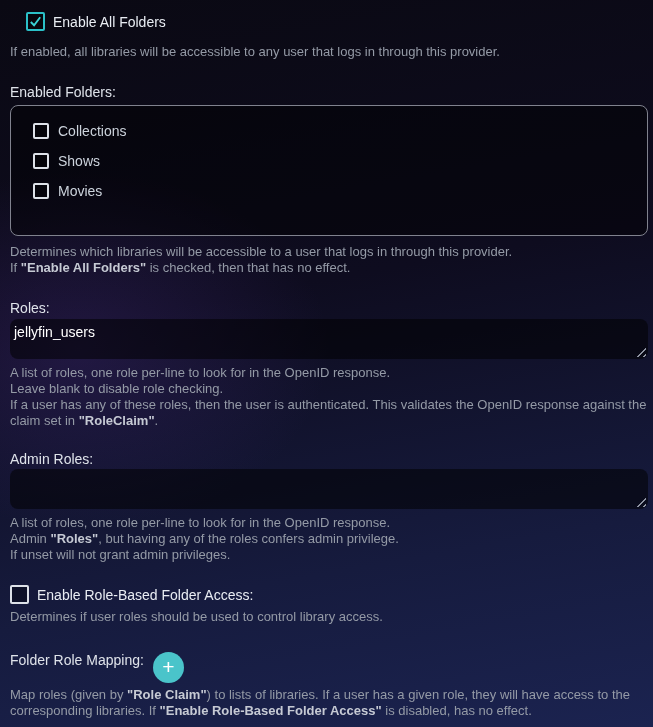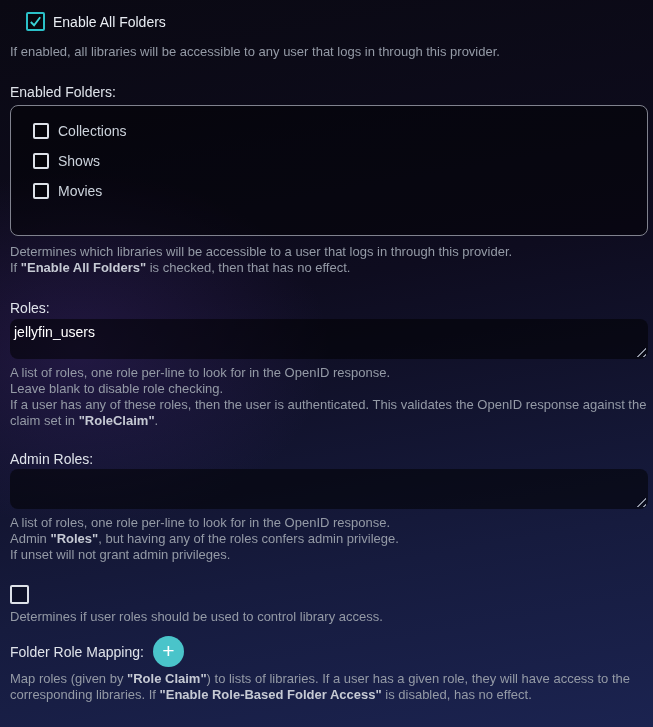--- a/index.html
+++ b/index.html
@@ -71,21 +71,21 @@
     clip-path:polygon(100% 0, 100% 100%, 0 100%);
     cursor:nwse-resize;
   }
   .desc-roles{margin-top:6px;}
   .label-admin-roles{margin-top:22px;}
   .desc-admin-roles{margin-top:6px;}
 
   .row-rbfa{margin-top:22px;}
   .desc-rbfa{margin-top:5px;}
 
-  .frm-row{margin-top:11px;display:flex;align-items:center;}
+  .frm-row{margin-top:27px;display:flex;}
   .add-btn{
     width:31px;height:31px;margin-left:9px;flex:none;
     border:none;border-radius:50%;
     background:var(--accent-teal,#4ac4ca);
     color:#fff;display:inline-flex;align-items:center;justify-content:center;
     cursor:pointer;padding:0;
   }
   .add-btn .plus{font-size:21px;line-height:1;font-weight:400;transform:translateY(-1px);}
   .desc-frm{margin-top:4px;}
 </style>
@@ -150,20 +150,21 @@
 <div class="field-desc desc-admin-roles">
     <div><span>A list of roles, one role per-line to look for in the OpenID response.</span></div>
     <div><span>Admin </span><b>"Roles"</b><span>, but having any of the roles confers admin privilege.</span></div>
     <div><span>If unset will not grant admin privileges.</span></div>
   </div>
 
 <div class="cb-row row-rbfa">
   <span class="checkbox lg">
     
   </span>
+  <span class="cb-label">Enable Role-Based Folder Access:</span>
 </div>
 <div class="field-desc desc-rbfa">
     <div><span>Determines if user roles should be used to control library access.</span></div>
   </div>
 
 <div class="frm-row">
   <span class="field-label">Folder Role Mapping:</span>
   <button class="add-btn">
     <span class="plus">+</span>
   </button>

